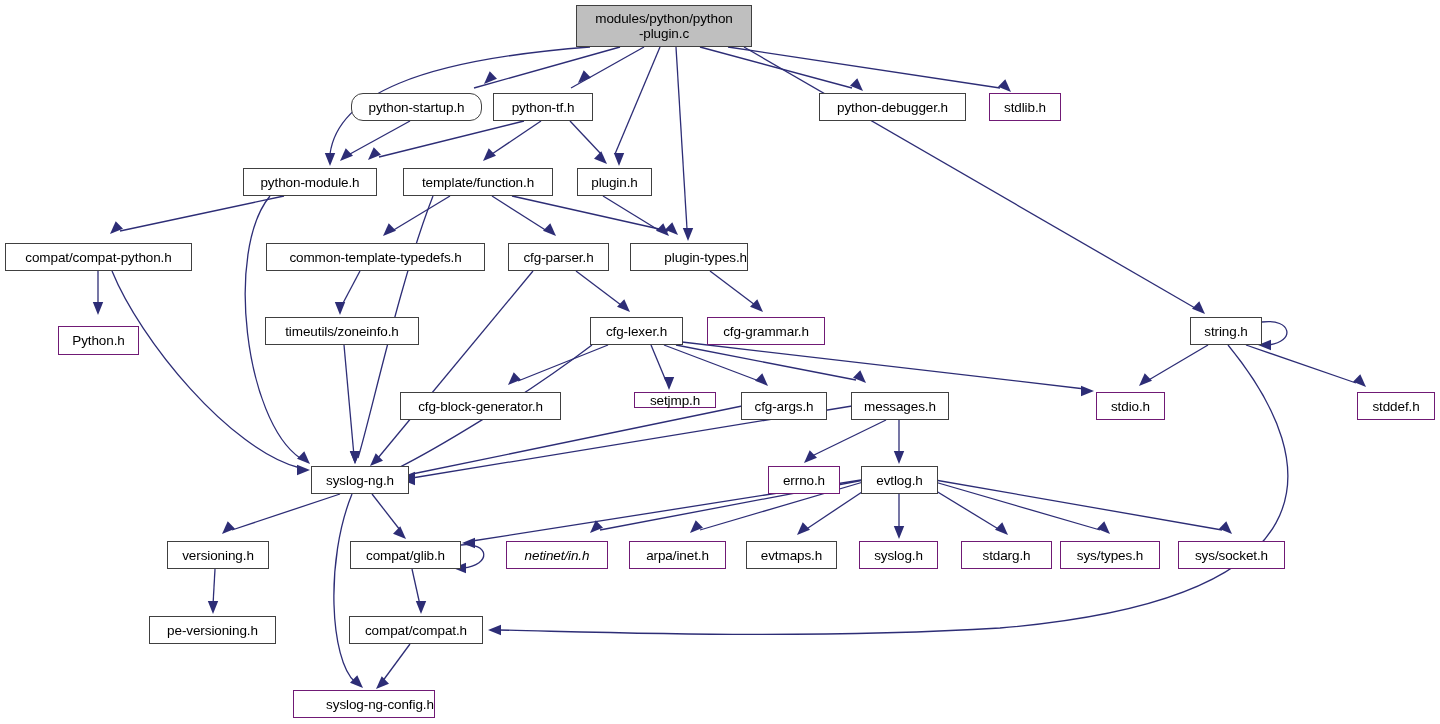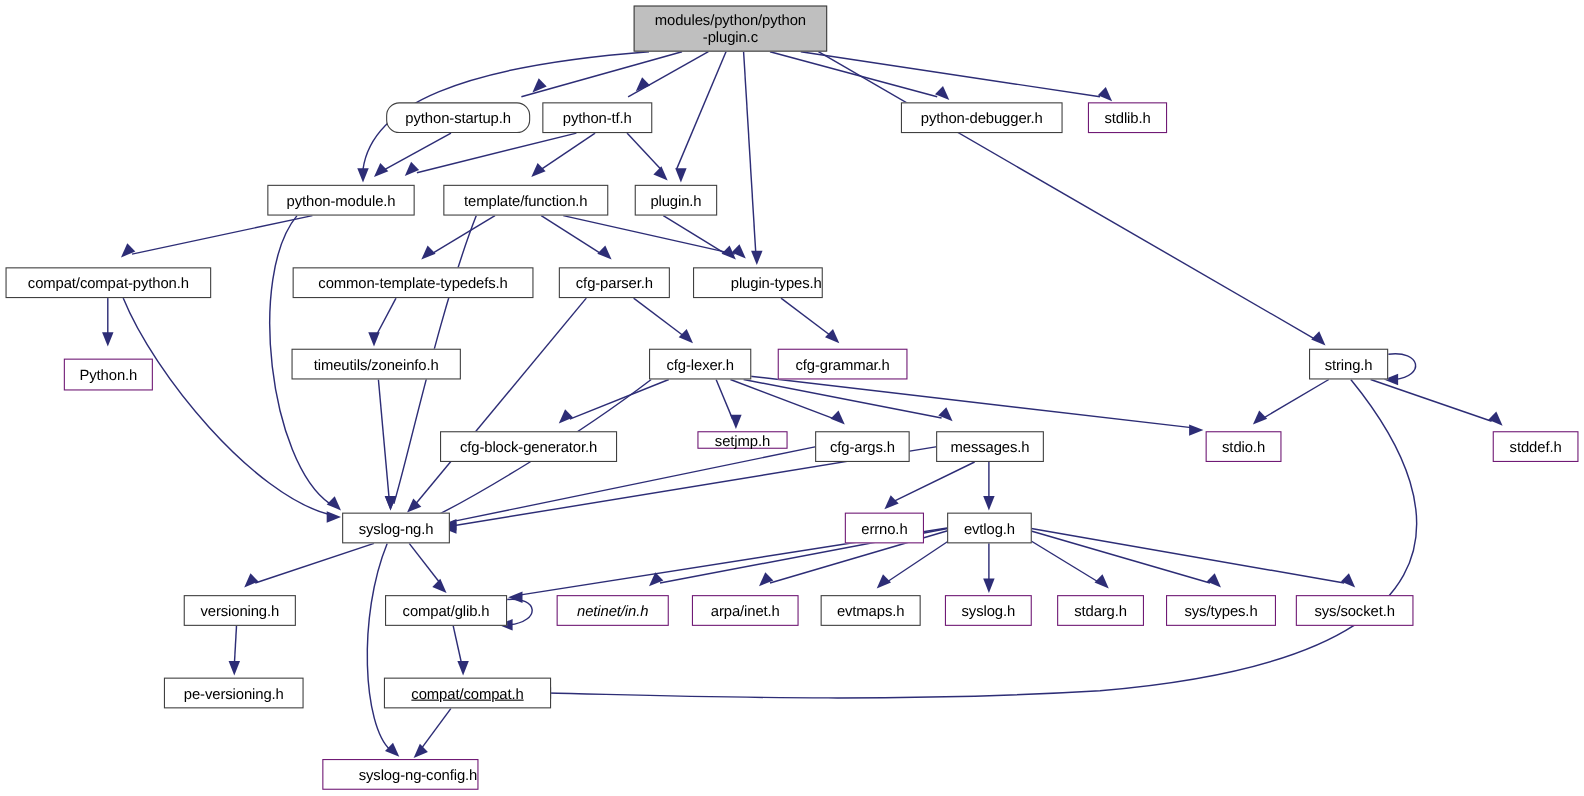--- a/index.html
+++ b/index.html
@@ -176,20 +176,20 @@
       <div class="node weak" style="left: 1357px; top: 392px; width: 78px; height: 28px;"><span>stddef.h</span></div>
       <div class="node strong" style="left: 311px; top: 466px; width: 98px; height: 28px;"><span>syslog-ng.h</span></div>
       <div class="node weak" style="left: 768px; top: 466px; width: 72px; height: 28px;"><span>errno.h</span></div>
       <div class="node strong" style="left: 861px; top: 466px; width: 77px; height: 28px;"><span>evtlog.h</span></div>
       <div class="node strong" style="left: 167px; top: 541px; width: 102px; height: 28px;"><span>versioning.h</span></div>
       <div class="node strong" style="left: 350px; top: 541px; width: 111px; height: 28px;"><span>compat/glib.h</span></div>
       <div class="node weak" style="left: 506px; top: 541px; width: 102px; height: 28px; font-style: italic;"><span>netinet/in.h</span></div>
       <div class="node weak" style="left: 629px; top: 541px; width: 97px; height: 28px;"><span>arpa/inet.h</span></div>
       <div class="node strong" style="left: 746px; top: 541px; width: 91px; height: 28px;"><span>evtmaps.h</span></div>
       <div class="node weak" style="left: 859px; top: 541px; width: 79px; height: 28px;"><span>syslog.h</span></div>
-      <div class="node weak" style="left: 961px; top: 541px; width: 79px; height: 28px;"><span>stdarg.h</span></div>
+      <div class="node weak" style="left: 961px; top: 541px; width: 91px; height: 28px;"><span>stdarg.h</span></div>
       <div class="node weak" style="left: 1060px; top: 541px; width: 100px; height: 28px;"><span>sys/types.h</span></div>
       <div class="node weak" style="left: 1178px; top: 541px; width: 107px; height: 28px;"><span>sys/socket.h</span></div>
       <div class="node strong" style="left: 149px; top: 616px; width: 127px; height: 28px;"><span>pe-versioning.h</span></div>
-      <div class="node strong" style="left: 349px; top: 616px; width: 152px; height: 28px; text-decoration: underline;"><span>compat/compat.h</span></div>
+      <div class="node strong" style="left: 349px; top: 616px; width: 134px; height: 28px;"><span>compat/compat.h</span></div>
       <div class="node weak" style="left: 293px; top: 690px; width: 142px; height: 28px; padding-left: 32px;"><span>syslog-ng-config.h</span></div>
     </div>
 </div>
 
 </body></html>

